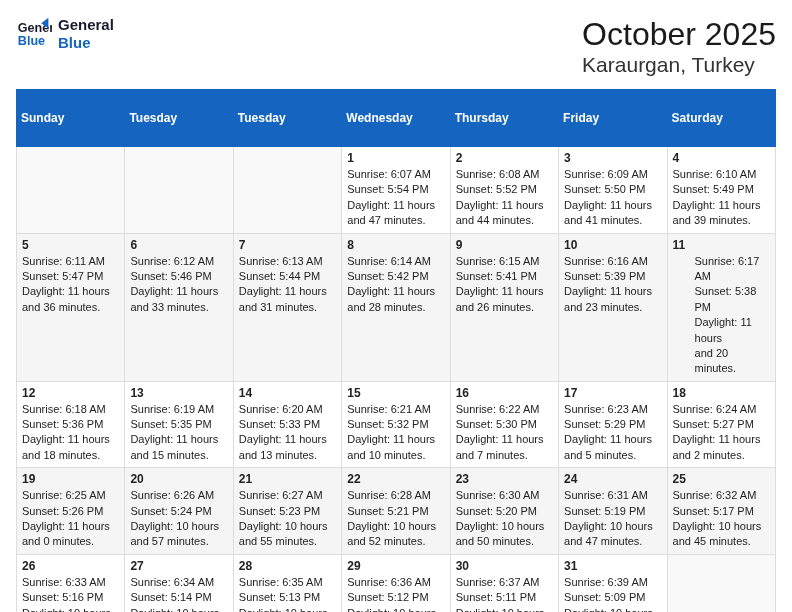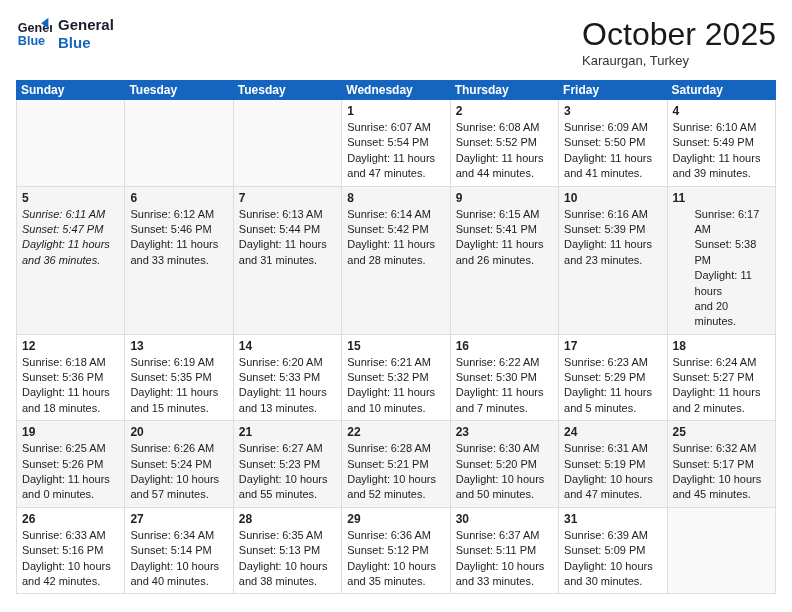--- a/index.html
+++ b/index.html
@@ -27,34 +27,34 @@
     }
     .title-block {
       text-align: left;
     }
     .month-title {
       font-size: 32px;
       font-weight: normal;
       color: #1a1a1a;
     }
     .location {
-      font-size: 13px;
+      font-size: 21px;
       color: #333;
     }
     .calendar {
       width: 100%;
       border-collapse: collapse;
       border: 1px solid #ccc;
     }
     .calendar th {
       background-color: #1565c0;
       color: #fff;
       font-size: 12px;
       font-weight: bold;
-      padding: 2px 4px;
+      padding: 21px 4px;
       text-align: left;
       border: 1px solid #1565c0;
     }
     .calendar td {
       vertical-align: top;
       padding: 4px 5px;
       border: 1px solid #ddd;
       font-size: 9.5px;
       color: #222;
       background: #fff;
@@ -142,21 +142,21 @@
           <span class="day-num">4</span>
           <div class="day-info" style="white-space: pre-line;">Sunrise: 6:10 AM
 Sunset: 5:49 PM
 Daylight: 11 hours
 and 39 minutes.</div>
         </td>
       </tr>
       <tr>
         <td>
           <span class="day-num">5</span>
-          <div class="day-info" style="white-space: pre-line; font-style: italic;">Sunrise: 6:11 AM
+          <div class="day-info" style="white-space: pre-line;">Sunrise: 6:11 AM
 Sunset: 5:47 PM
 Daylight: 11 hours
 and 36 minutes.</div>
         </td>
         <td>
           <span class="day-num">6</span>
           <div class="day-info" style="white-space: pre-line;">Sunrise: 6:12 AM
 Sunset: 5:46 PM
 Daylight: 11 hours
 and 33 minutes.</div>

